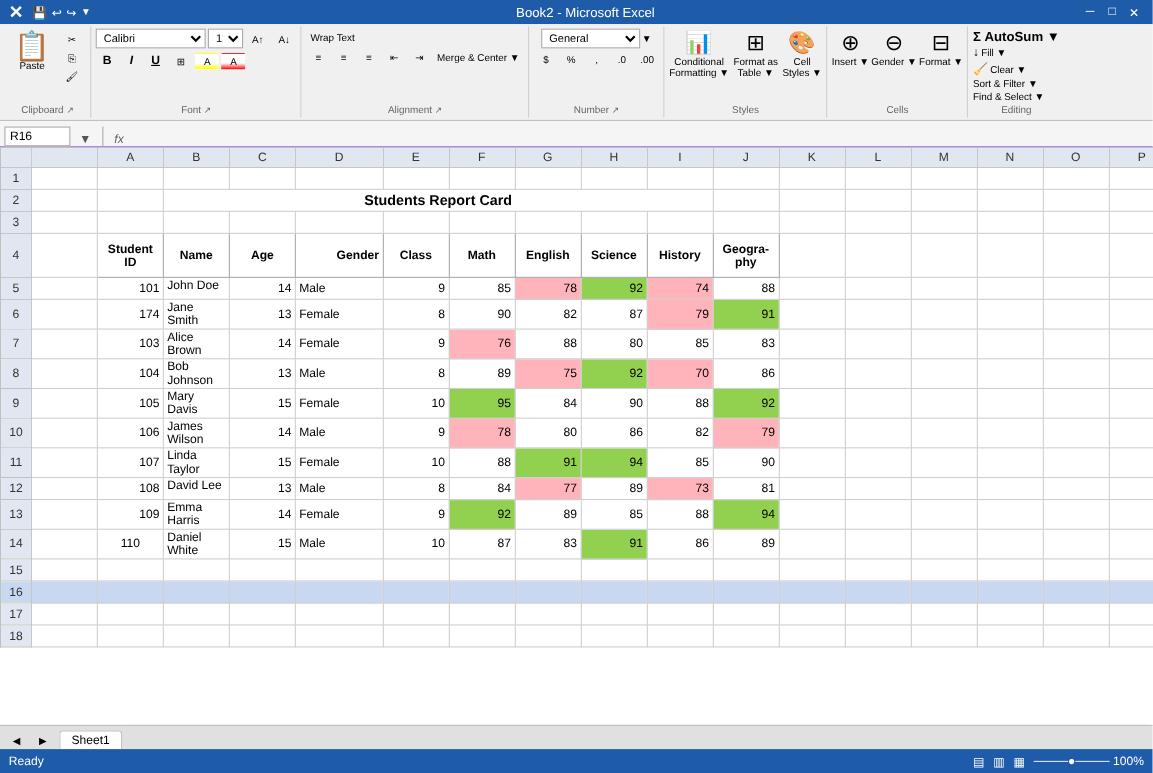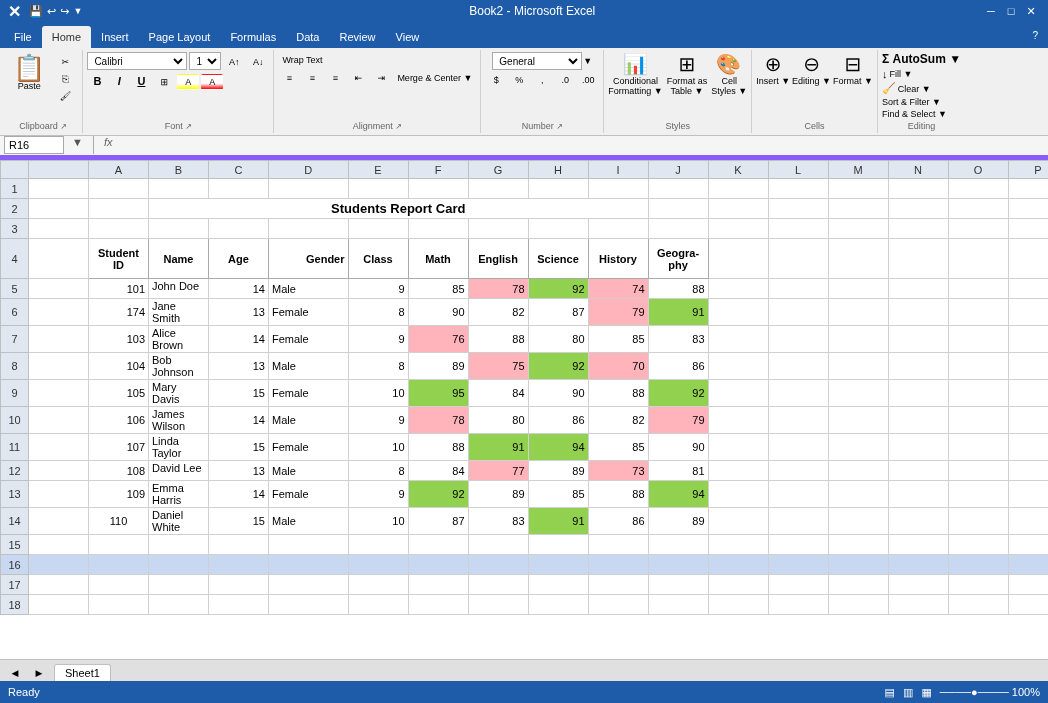--- a/index.html
+++ b/index.html
@@ -117,22 +117,22 @@
       height: 18px;
       display: flex;
       align-items: center;
       justify-content: center;
       border-radius: 2px;
     }
 
     
     .formula-bar {
       display: flex;
-      align-items: flex-start;
-      border-bottom: 5px solid #8b5cf6;
+      align-items: flex-end;
+      border-bottom: 1px solid #8b5cf6;
       background: #f5f5f5;
       height: 24px;
       padding: 0 4px;
       gap: 4px;
     }
     .name-box {
       border: 1px solid #aaa;
       background: white;
       width: 60px;
       height: 18px;
@@ -272,32 +272,20 @@
   <div class="title-bar-center">Book2 - Microsoft Excel</div>
   <div class="title-bar-right">
     <button class="title-btn">─</button>
     <button class="title-btn">□</button>
     <button class="title-btn close">✕</button>
   </div>
 </div>
 
 <div class="main-area">
 
-  <div class="ribbon-tabs">
-    <div class="ribbon-tab">File</div>
-    <div class="ribbon-tab active">Home</div>
-    <div class="ribbon-tab">Insert</div>
-    <div class="ribbon-tab">Page Layout</div>
-    <div class="ribbon-tab">Formulas</div>
-    <div class="ribbon-tab">Data</div>
-    <div class="ribbon-tab">Review</div>
-    <div class="ribbon-tab">View</div>
-    <span style="flex:1"></span>
-    <span style="color:white; font-size:10px; align-self:center; padding:2px 6px; cursor:pointer;">?</span>
-  </div>
 
   <div class="ribbon">
 
     <div class="ribbon-group">
       <div class="ribbon-group-content" style="flex-direction:row; align-items:stretch;">
         <div style="display:flex;flex-direction:column;align-items:center;cursor:pointer;padding:2px 4px;border:1px solid transparent;border-radius:2px;">
           <span style="font-size:26px;line-height:1;">📋</span>
           <span style="font-size:9px;">Paste</span>
         </div>
         <div style="display:flex;flex-direction:column;gap:1px;padding:2px 2px;">
@@ -394,21 +382,21 @@
     </div>
 
     <div class="ribbon-group">
       <div class="ribbon-group-content" style="flex-direction:row;gap:2px;align-items:flex-start;">
         <div style="display:flex;flex-direction:column;align-items:center;cursor:pointer;">
           <span style="font-size:20px;">⊕</span>
           <span style="font-size:9px;">Insert ▼</span>
         </div>
         <div style="display:flex;flex-direction:column;align-items:center;cursor:pointer;">
           <span style="font-size:20px;">⊖</span>
-          <span style="font-size:9px;">Editing ▼</span>
+          <span style="font-size:9px;">Gender ▼</span>
         </div>
         <div style="display:flex;flex-direction:column;align-items:center;cursor:pointer;">
           <span style="font-size:20px;">⊟</span>
           <span style="font-size:9px;">Format ▼</span>
         </div>
       </div>
       <div class="ribbon-group-label">Cells</div>
     </div>
 
     <div class="ribbon-group">

